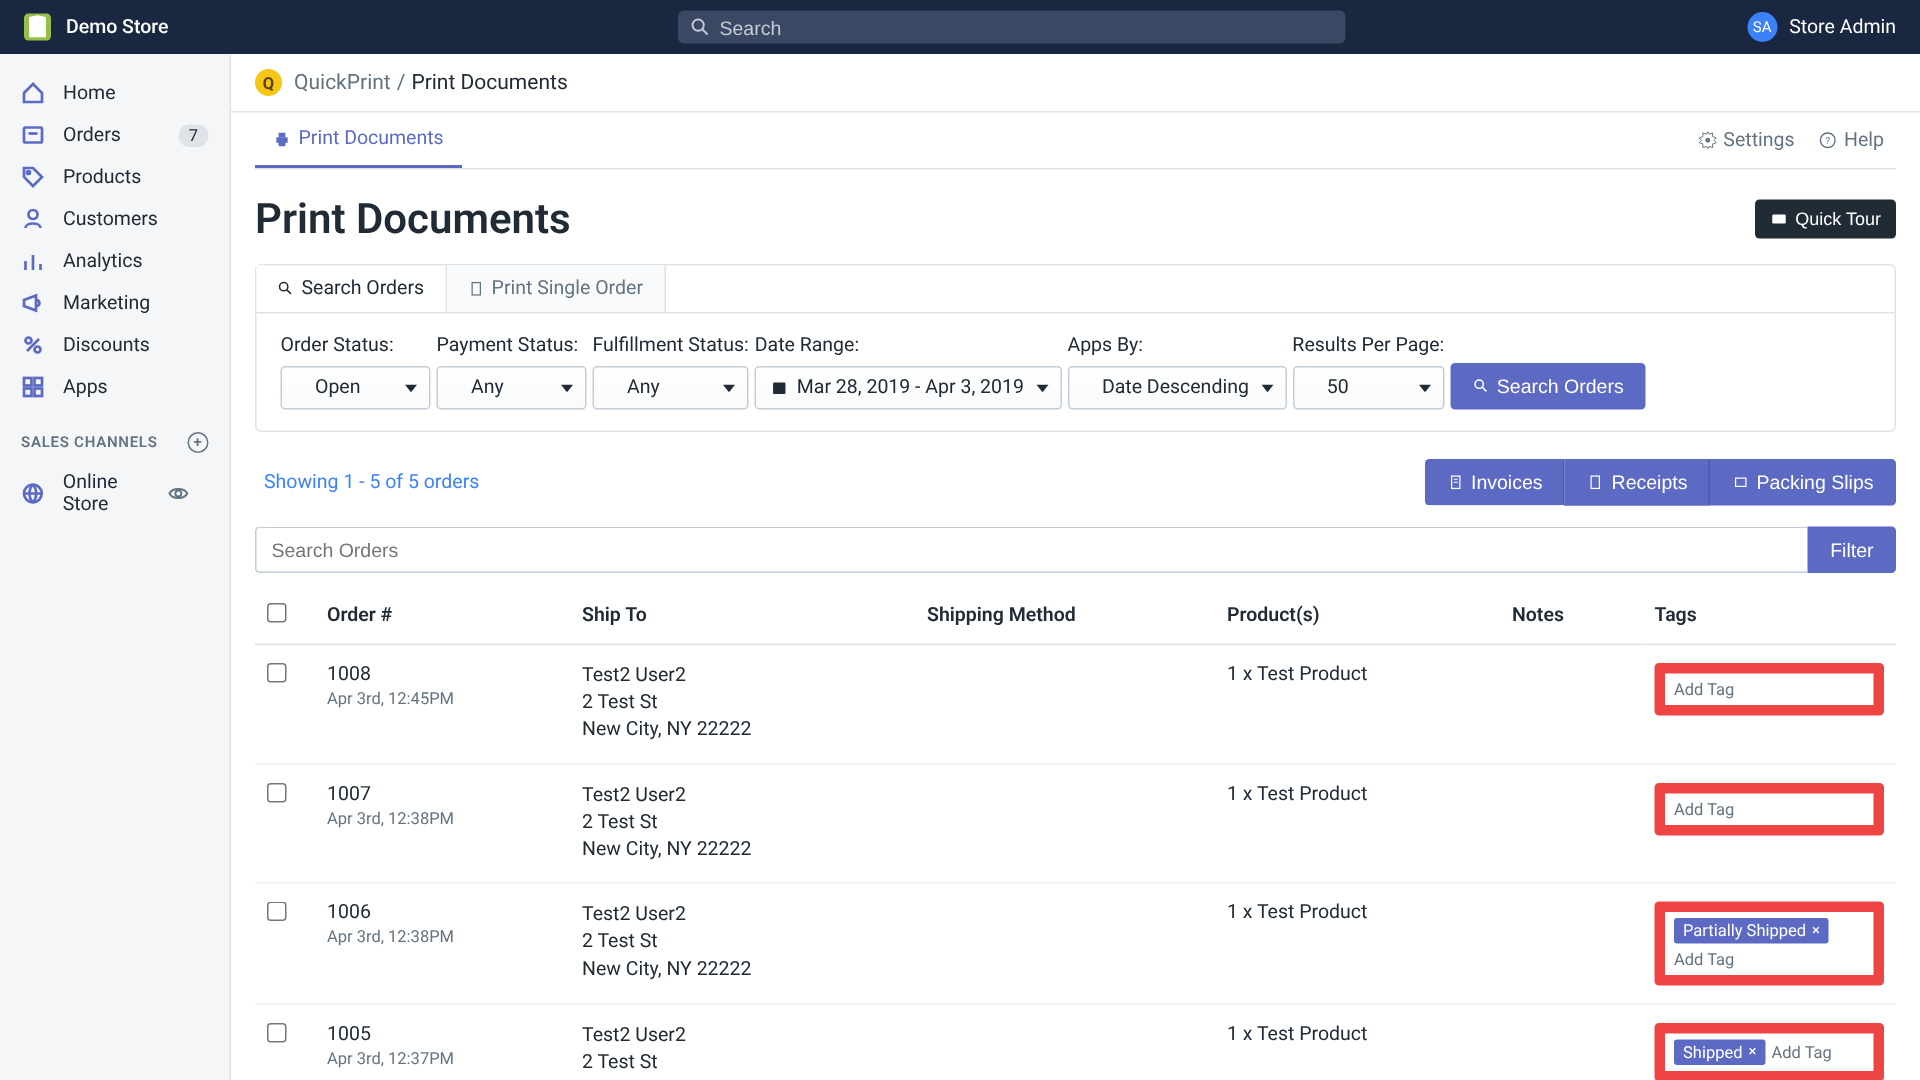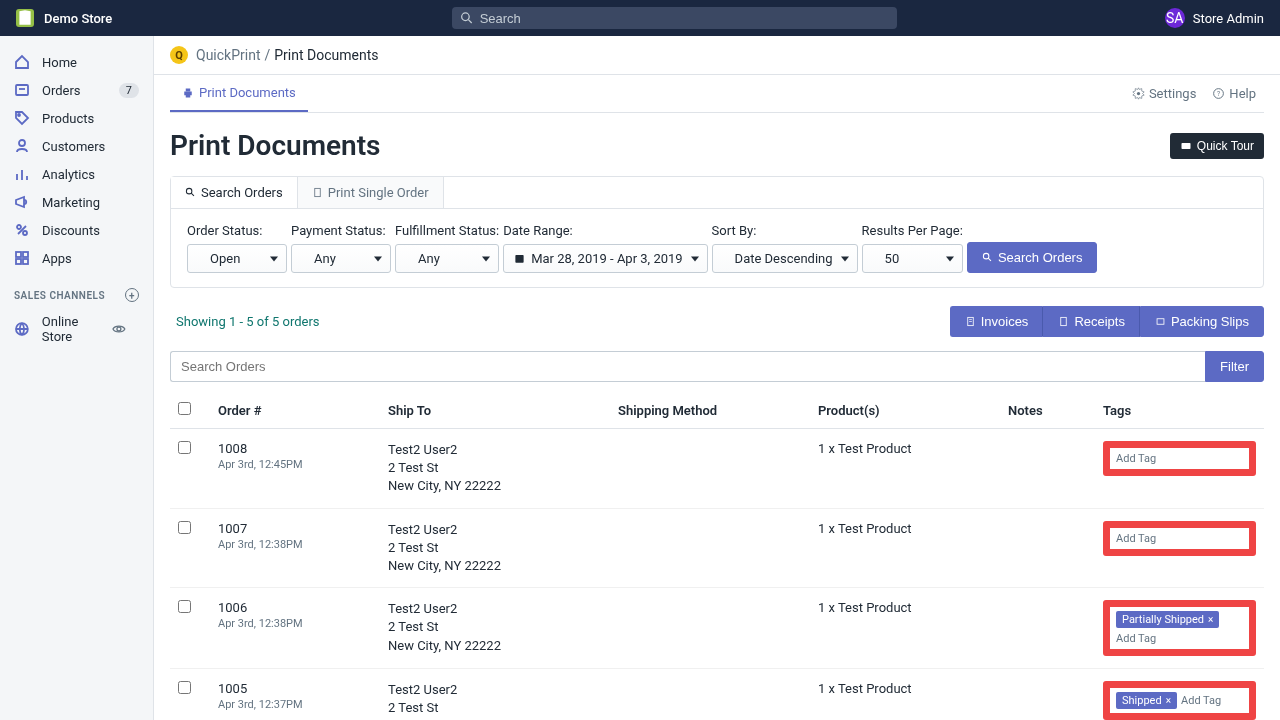--- a/index.html
+++ b/index.html
@@ -8,21 +8,21 @@
 
 .topbar { background: #1a2740; height: 36px; display: flex; align-items: center; padding: 0 16px; color: #fff; }
 .topbar .logo { width: 18px; height: 18px; background: #95bf47; border-radius: 3px; margin-right: 10px; display: flex; align-items: center; justify-content: center; color: #fff; font-weight: bold; font-size: 12px; }
 .topbar .store-name { font-size: 13px; font-weight: 500; }
 .topbar .search-wrap { flex: 0 0 445px; margin-left: 340px; }
 .topbar .search-box { background: #3b4863; border-radius: 4px; height: 22px; display: flex; align-items: center; padding: 0 8px; }
 .topbar .search-box svg { width: 14px; height: 14px; fill: #c4cdd5; margin-right: 6px; }
 .topbar .search-box input { background: transparent; border: none; outline: none; color: #fff; font-size: 13px; width: 100%; }
 .topbar .search-box input::placeholder { color: #c4cdd5; }
 .topbar .spacer { flex: 1; }
-.topbar .avatar { width: 20px; height: 20px; border-radius: 50%; background: #6d28d9; color: #fff; display: flex; align-items: center; justify-content: center; font-size: 14px; margin-right: 8px; }
+.topbar .avatar { width: 20px; height: 20px; border-radius: 50%; background: #3b82f6; color: #fff; display: flex; align-items: center; justify-content: center; font-size: 10px; margin-right: 8px; }
 .topbar .admin-name { font-size: 13px; }
 
 
 .layout { display: flex; height: calc(100vh - 36px); }
 .sidebar { width: 154px; background: #f4f6f8; border-right: 1px solid #dfe3e8; padding: 12px 0; }
 .sidebar .nav-item { display: flex; align-items: center; padding: 6px 14px; font-size: 13px; color: #212b36; cursor: pointer; position: relative; }
 .sidebar .nav-item svg { width: 16px; height: 16px; margin-right: 12px; fill: none; stroke: #5c6ac4; stroke-width: 1.8; }
 .sidebar .nav-item.apps svg { stroke: #5c6ac4; }
 .sidebar .badge { margin-left: auto; background: #dfe3e8; border-radius: 10px; padding: 1px 7px; font-size: 11px; color: #212b36; }
 .sidebar .section-header { display: flex; align-items: center; padding: 16px 14px 6px; font-size: 10px; font-weight: 600; letter-spacing: 0.5px; color: #637381; }
@@ -67,21 +67,21 @@
 .select { position: relative; border: 1px solid #c4cdd5; border-radius: 3px; background: linear-gradient(#fff, #f9fafb); padding: 6px 24px 6px 22px; font-size: 13px; min-width: 100px; cursor: pointer; }
 .select::after { content: ''; position: absolute; right: 8px; top: 50%; transform: translateY(-50%); width: 0; height: 0; border-left: 4px solid transparent; border-right: 4px solid transparent; border-top: 5px solid #212b36; }
 .date-select { position: relative; border: 1px solid #c4cdd5; border-radius: 3px; background: linear-gradient(#fff, #f9fafb); padding: 6px 24px 6px 10px; font-size: 13px; min-width: 160px; cursor: pointer; display: flex; align-items: center; gap: 6px; }
 .date-select::after { content: ''; position: absolute; right: 8px; top: 50%; transform: translateY(-50%); width: 0; height: 0; border-left: 4px solid transparent; border-right: 4px solid transparent; border-top: 5px solid #212b36; }
 .date-select svg { width: 11px; height: 11px; fill: #212b36; }
 .btn-primary { background: #5c6ac4; color: #fff; border: 1px solid #5c6ac4; border-radius: 3px; padding: 7px 14px; font-size: 13px; cursor: pointer; display: flex; align-items: center; gap: 5px; }
 .btn-primary svg { width: 11px; height: 11px; fill: #fff; }
 
 
 .results-row { display: flex; align-items: center; margin-bottom: 14px; }
-.results-row .count { font-size: 13px; color: #0f766e; margin-left: 6px; }
+.results-row .count { font-size: 13px; color: #3b82f6; margin-left: 6px; }
 .results-row .spacer { flex: 1; }
 .btn-group { display: flex; }
 .btn-group .btn-primary { border-radius: 0; border-right: 1px solid #4a5aad; }
 .btn-group .btn-primary:first-child { border-radius: 3px 0 0 3px; }
 .btn-group .btn-primary:last-child { border-radius: 0 3px 3px 0; border-right: 1px solid #5c6ac4; }
 
 
 .filter-row { display: flex; margin-bottom: 0; }
 .filter-input { flex: 1; border: 1px solid #c4cdd5; border-right: none; border-radius: 3px 0 0 3px; padding: 7px 10px; font-size: 13px; outline: none; }
 .filter-btn { background: #5c6ac4; color: #fff; border: 1px solid #5c6ac4; border-radius: 0 3px 3px 0; padding: 7px 14px; font-size: 13px; cursor: pointer; }
@@ -290,21 +290,21 @@
               <label>Date Range:</label>
               <div class="date-select">
                 <svg viewBox="0 0 16 16">
                   <rect x="2" y="3" width="12" height="11" rx="1"></rect>
                   <line x1="2" y1="6" x2="14" y2="6"></line>
                 </svg>
                 <span>Mar 28, 2019 - Apr 3, 2019</span>
               </div>
             </div>
           <div class="field">
-              <label>Sort By:</label>
+              <label>Apps By:</label>
               <div class="select">Date Descending</div>
             </div>
           <div class="field">
               <label>Results Per Page:</label>
               <div class="select">50</div>
             </div>
           <button class="btn-primary">
               <svg viewBox="0 0 16 16">
                 <circle cx="6" cy="6" r="4" fill="none" stroke="#fff" stroke-width="1.5"></circle>
                 <line x1="9" y1="9" x2="13" y2="13" stroke="#fff" stroke-width="1.5"></line>

